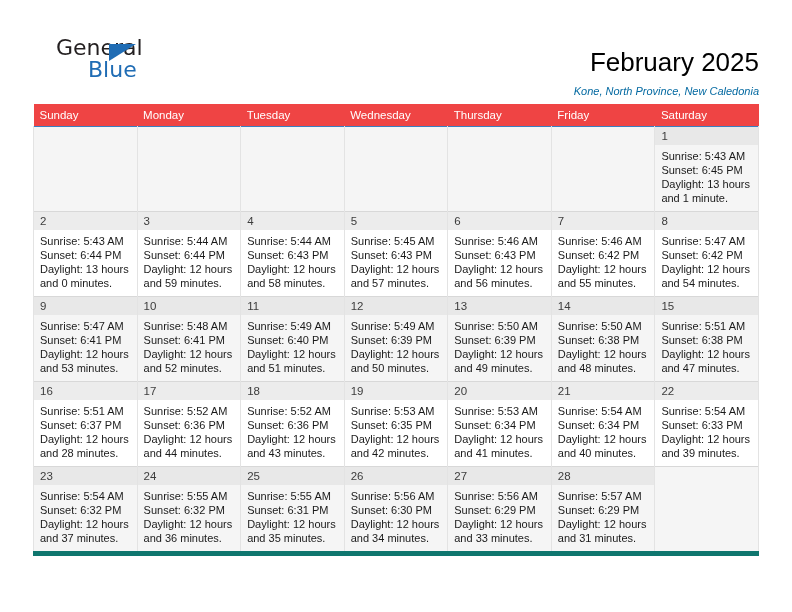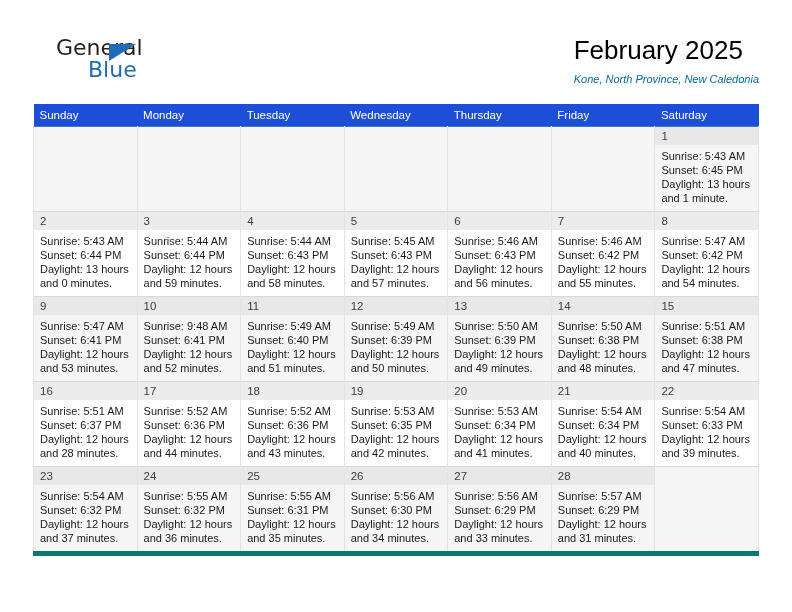--- a/index.html
+++ b/index.html
@@ -62,22 +62,22 @@
     top: 22px;
     font-size: 22px;
     color: #1f6cb4;
     font-family: "DejaVu Sans", sans-serif;
     font-weight: 400;
     margin-left: 26px;
   }
   .title-block {
     position: absolute;
     right: 0;
-    top: 4px;
-    text-align: left;
+    top: 16px;
+    text-align: right;
   }
   .cal-title {
     font-size: 26px;
     font-weight: 400;
     color: #000000;
     line-height: 32px;
     white-space: nowrap;
   }
   .cal-subtitle {
     font-size: 11px;
@@ -92,21 +92,21 @@
   
   .calendar {
     position: absolute;
     left: 33px;
     top: 104px;
     width: 726px;
     border-collapse: collapse;
     table-layout: fixed;
   }
   .calendar th {
-    background: #1d4ed8;
+    background: #ef4444;
     color: #ffffff;
     font-size: 11.5px;
     font-weight: normal;
     text-align: left;
     padding: 5px 0 5px 6px;
     height: 12px;
     border: none;
   }
   .calendar td {
     vertical-align: top;
@@ -281,21 +281,21 @@
             <span class="daynum">9</span>
             <div class="cell-body">
               <div>Sunrise: 5:47 AM</div>
               <div>Sunset: 6:41 PM</div>
               <div class="daylight">Daylight: 12 hours and 53 minutes.</div>
             </div>
           </td>
           <td>
             <span class="daynum">10</span>
             <div class="cell-body">
-              <div>Sunrise: 9:48 AM</div>
+              <div>Sunrise: 5:48 AM</div>
               <div>Sunset: 6:41 PM</div>
               <div class="daylight">Daylight: 12 hours and 52 minutes.</div>
             </div>
           </td>
           <td>
             <span class="daynum">11</span>
             <div class="cell-body">
               <div>Sunrise: 5:49 AM</div>
               <div>Sunset: 6:40 PM</div>
               <div class="daylight">Daylight: 12 hours and 51 minutes.</div>

